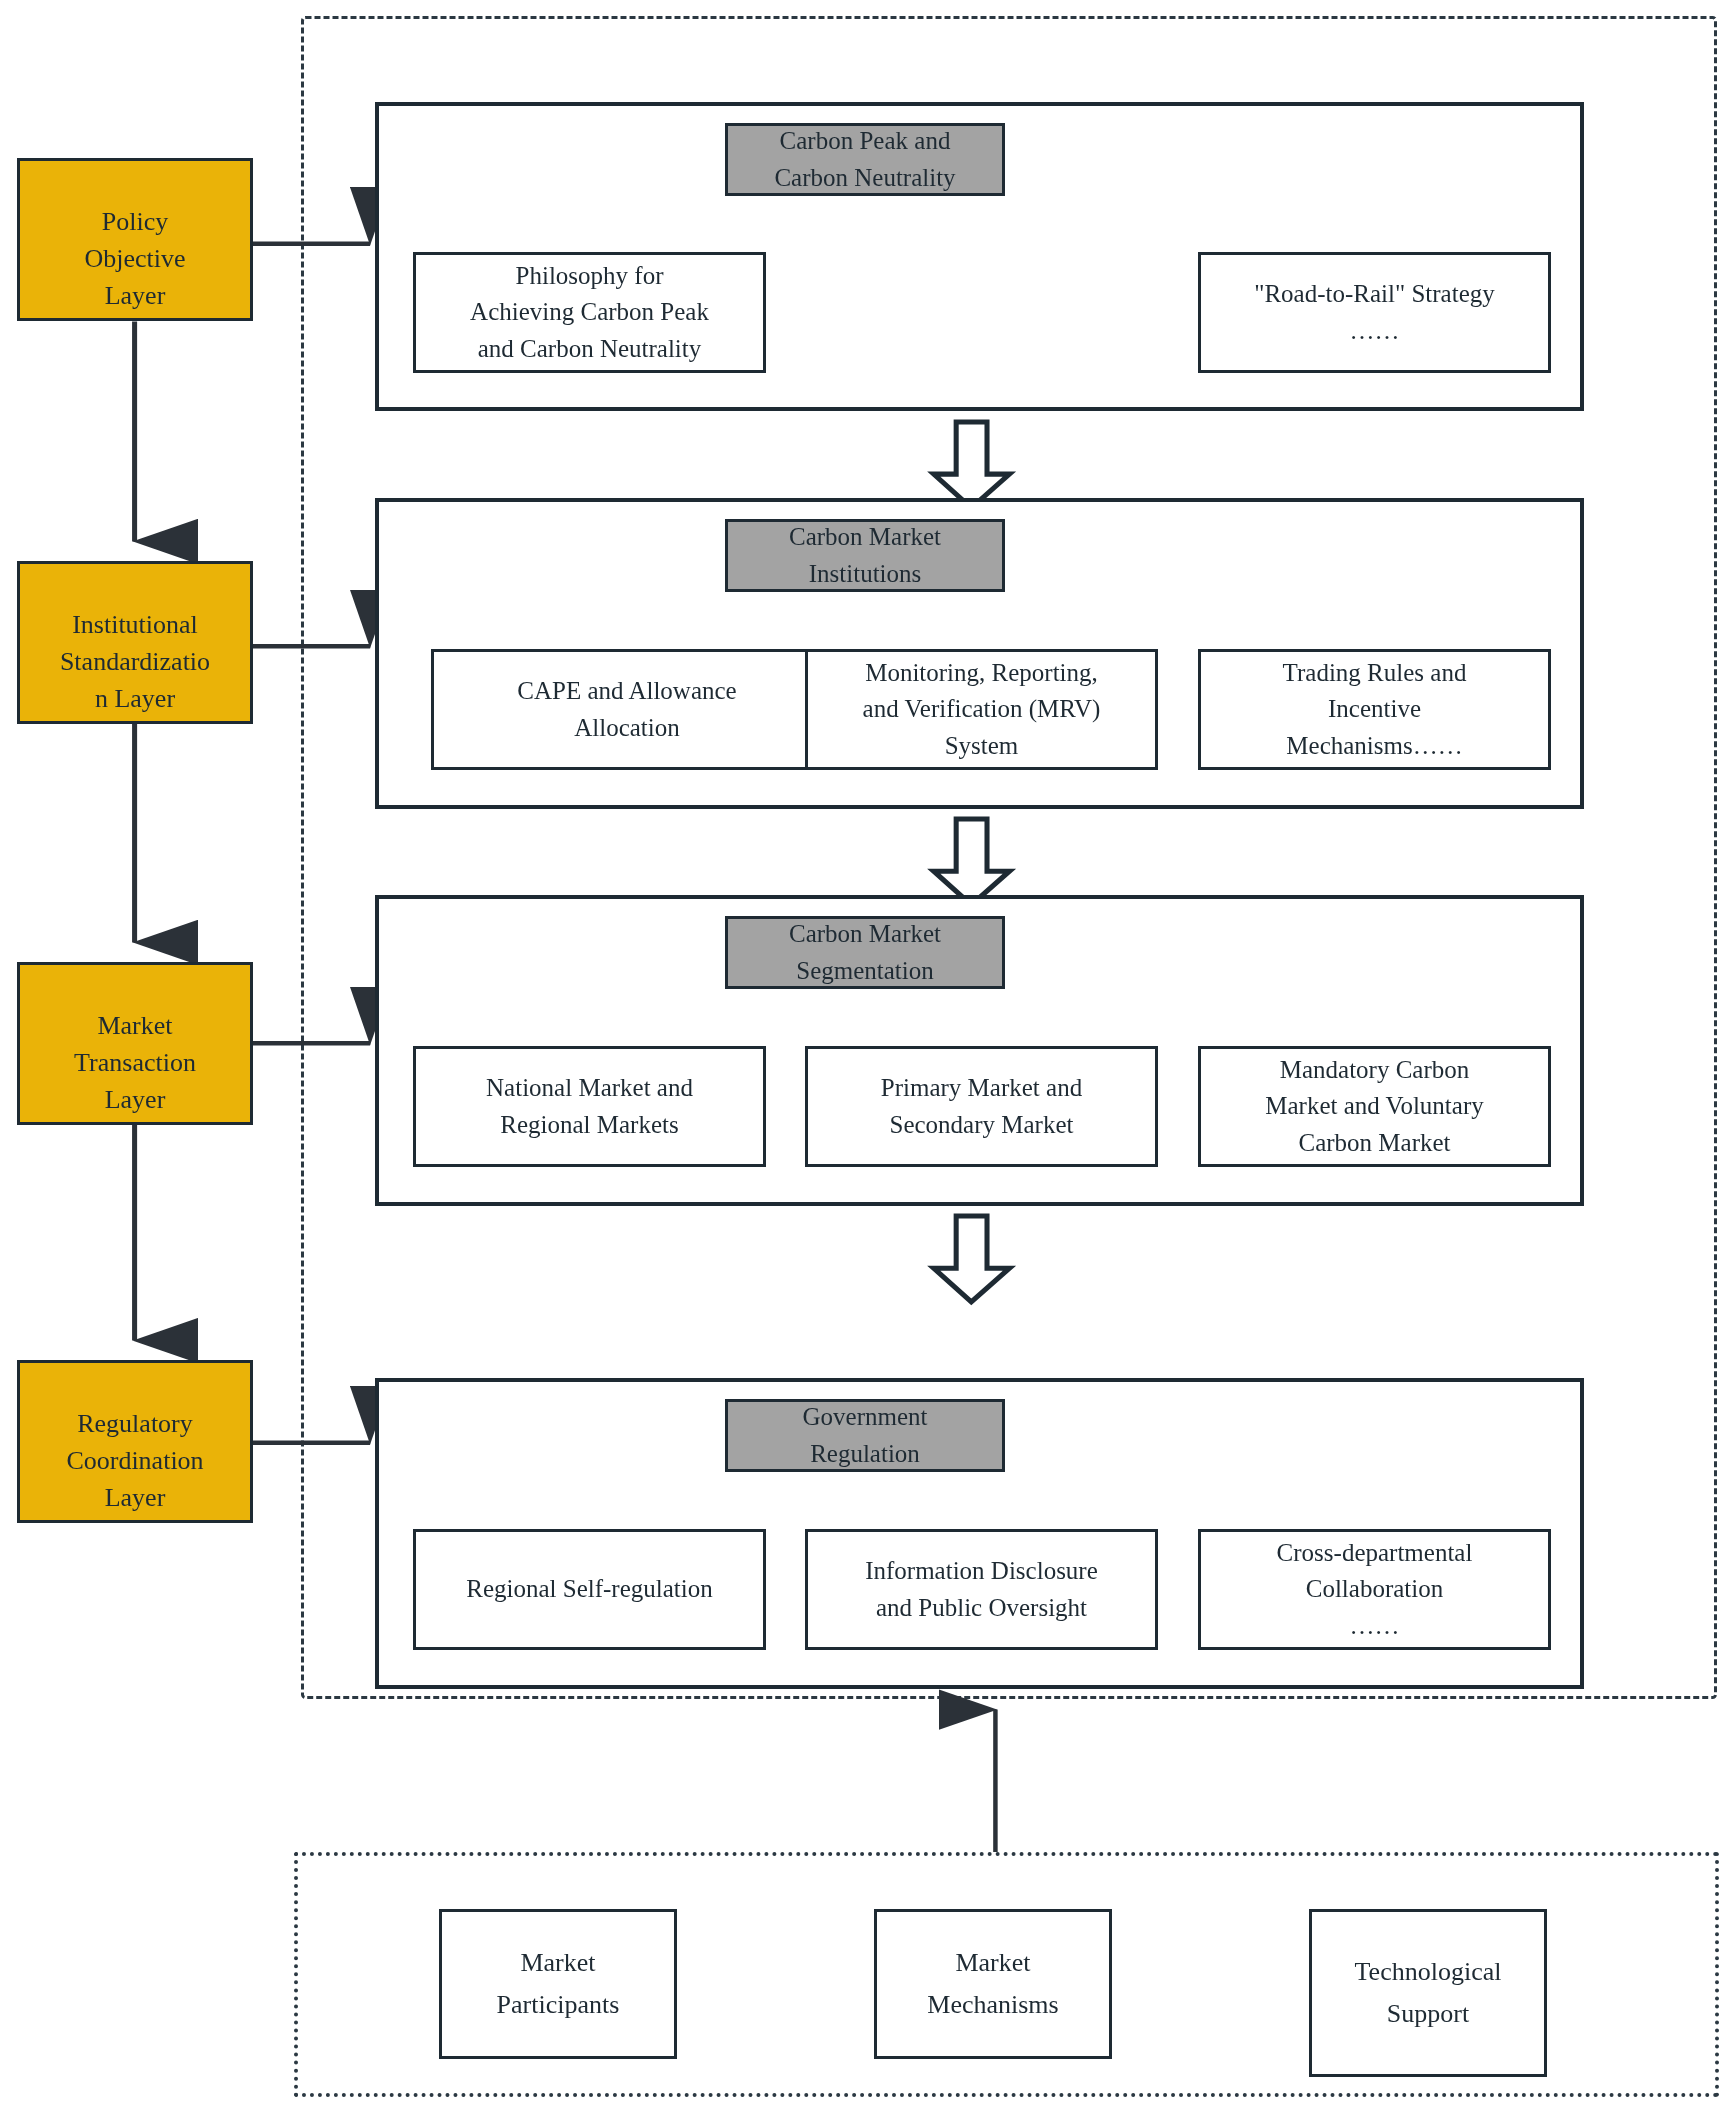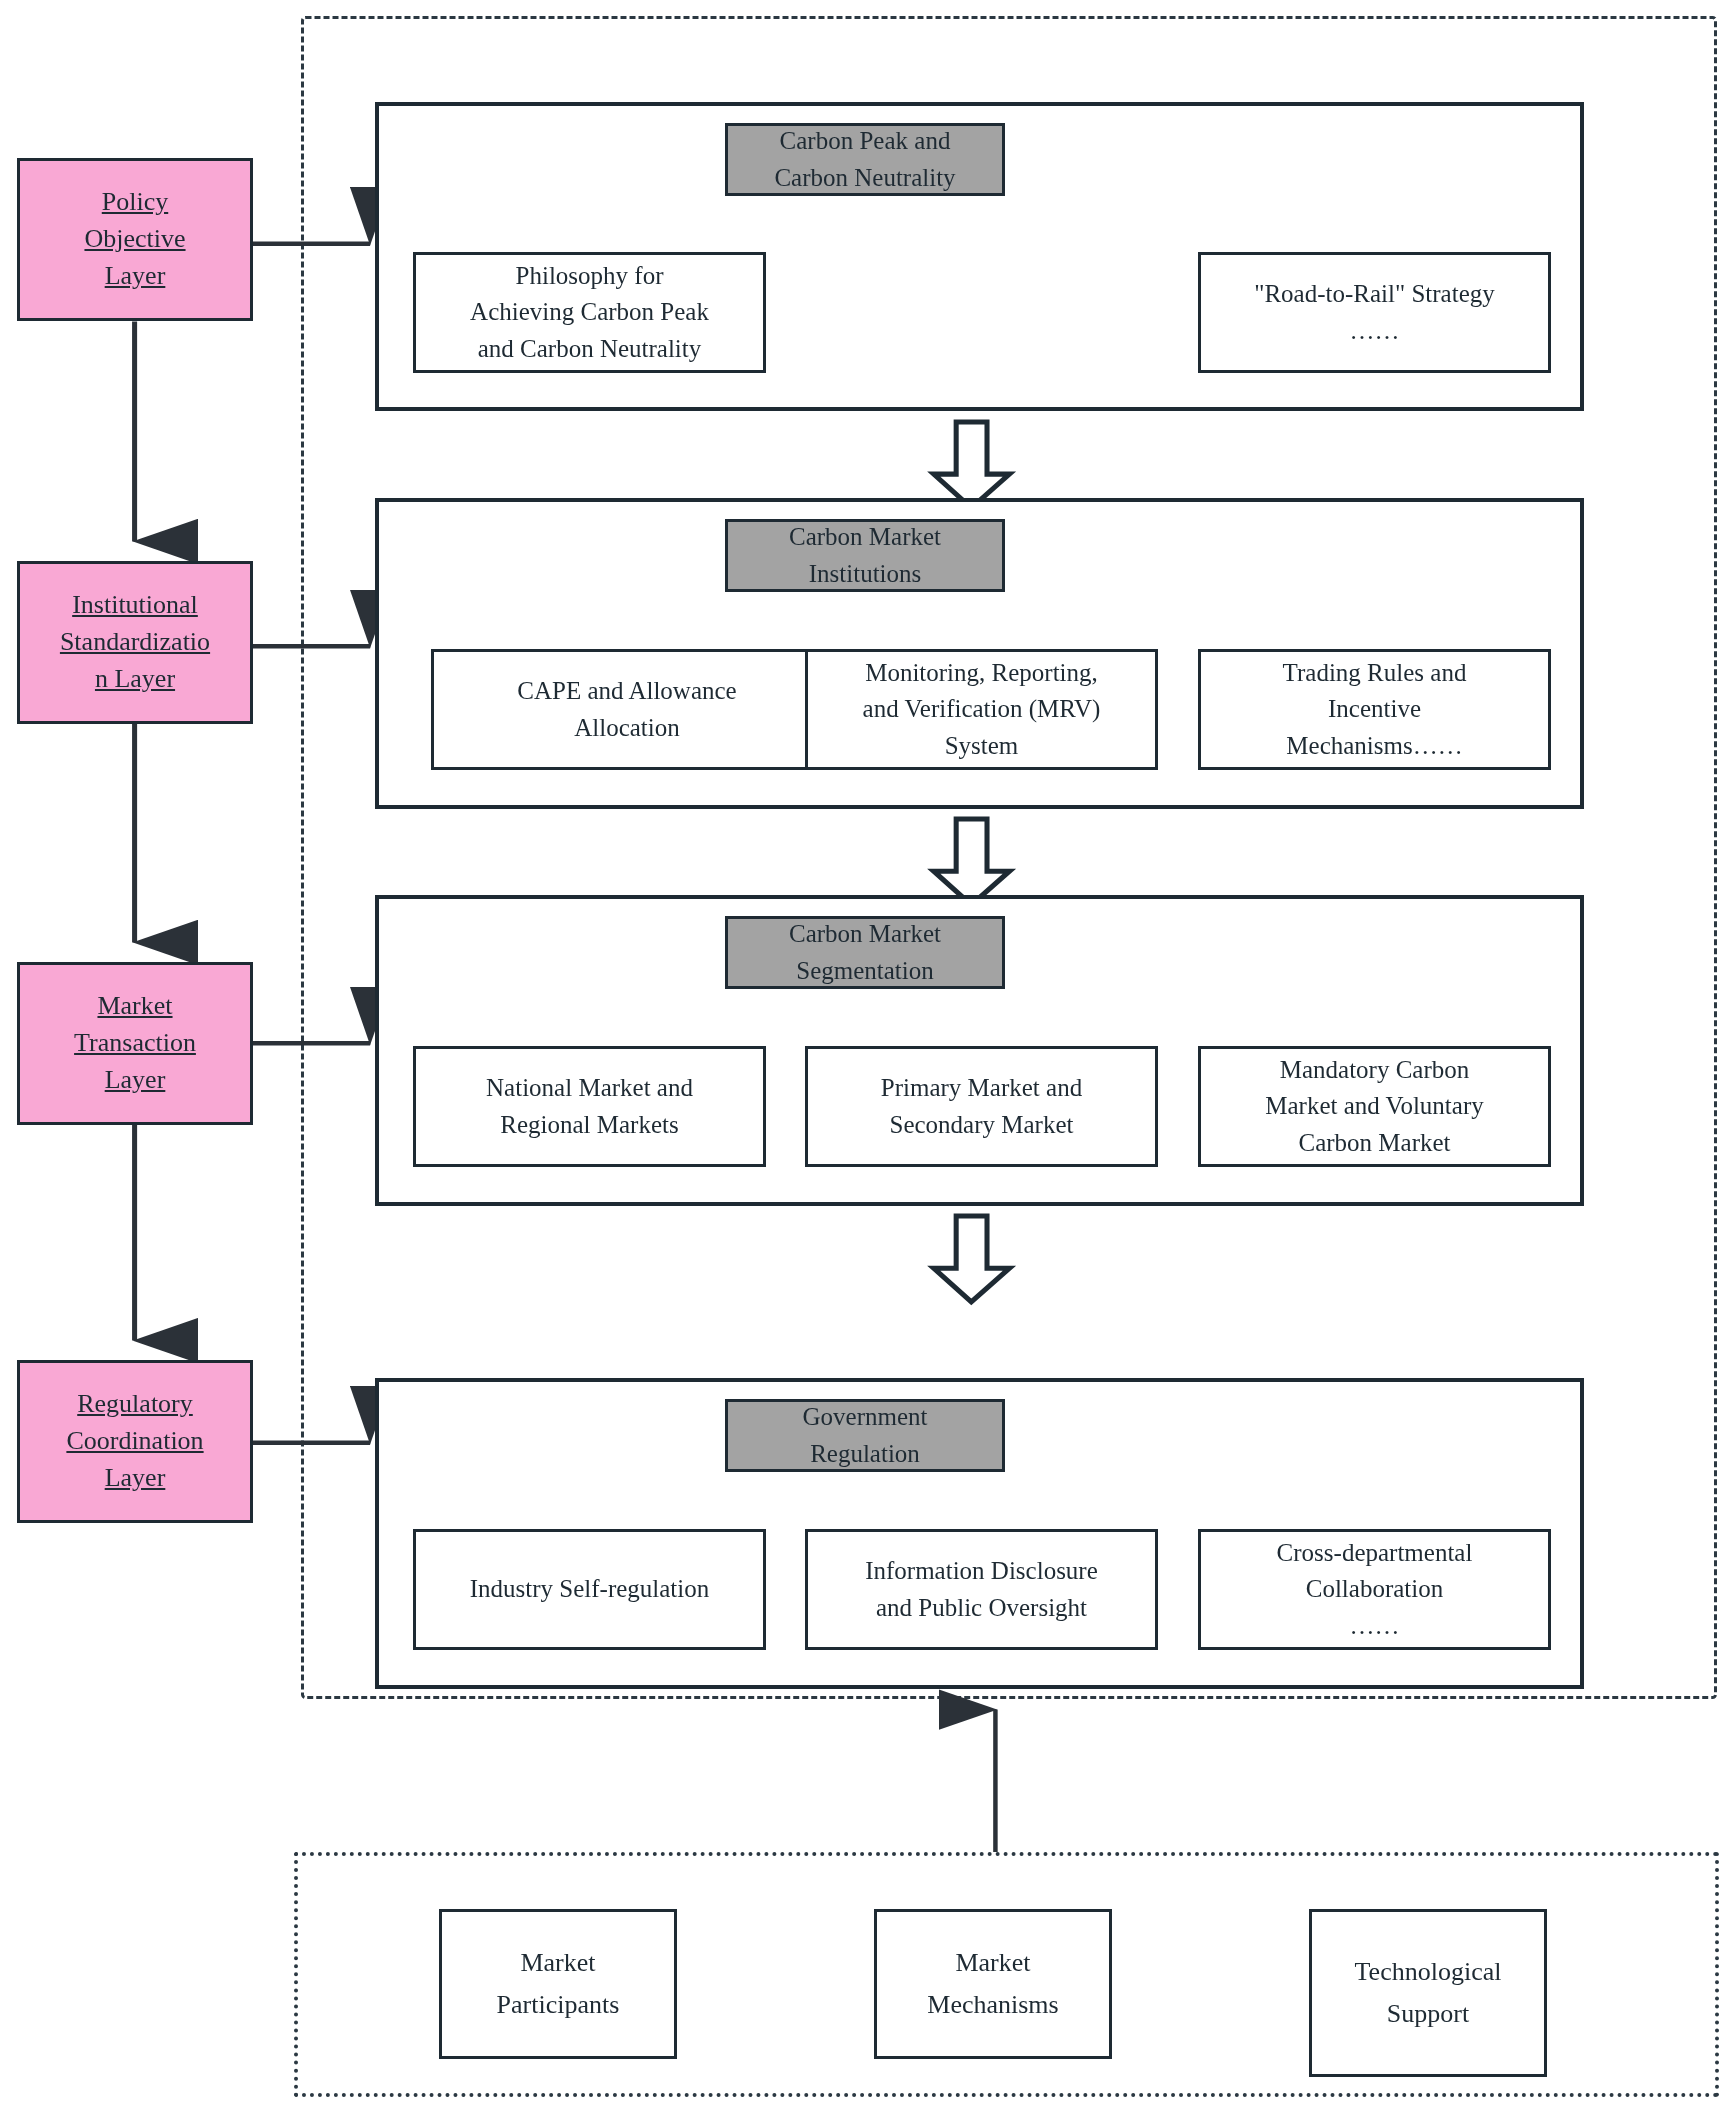--- a/index.html
+++ b/index.html
@@ -13,29 +13,28 @@
     width:1734px;
     height:2108px;
     overflow:hidden;
     background:#fff;
   }
   
   .box{
     position:absolute;
     box-sizing:border-box;
     border:3.4px solid #1e2a33;
-    background:#f9a8d4;
+    background:#eab308;
     display:flex;
-    align-items:center;
+    align-items:flex-end;
     justify-content:center;
     text-align:center;
     line-height:1.42;
     font-size:25px;
     padding:3.4px 7.9px;
-    text-decoration:underline;
   }
   .box .txt{display:block;width:100%;}
   
   .layer-box{
     width:236px;
     height:163px;
     font-size:26px;
     border-width:3.9px;
   }
   
@@ -225,21 +224,21 @@
     <div class="child-box" style="left:819px;top:147px;width:353px;height:121px;">
       <span class="txt">Mandatory Carbon<br>Market and Voluntary<br>Carbon Market</span>
     </div>
   </div>
 
   <div class="panel" style="left:375px;top:1346px;width:1209px;height:311px;margin-top:32px;">
     <div class="head-box" style="left:346px;top:17px;width:280px;height:73px;">
       <span class="txt">Government<br>Regulation</span>
     </div>
     <div class="child-box" style="left:34px;top:147px;width:353px;height:121px;">
-      <span class="txt">Industry Self-regulation</span>
+      <span class="txt">Regional Self-regulation</span>
     </div>
     <div class="child-box" style="left:426px;top:147px;width:353px;height:121px;">
       <span class="txt">Information Disclosure<br>and Public Oversight</span>
     </div>
     <div class="child-box" style="left:819px;top:147px;width:353px;height:121px;">
       <span class="txt">Cross-departmental<br>Collaboration<br>……</span>
     </div>
   </div>
 
   <div class="bottom-box" style="left:439px;top:1909px;width:238px;height:150px;">

